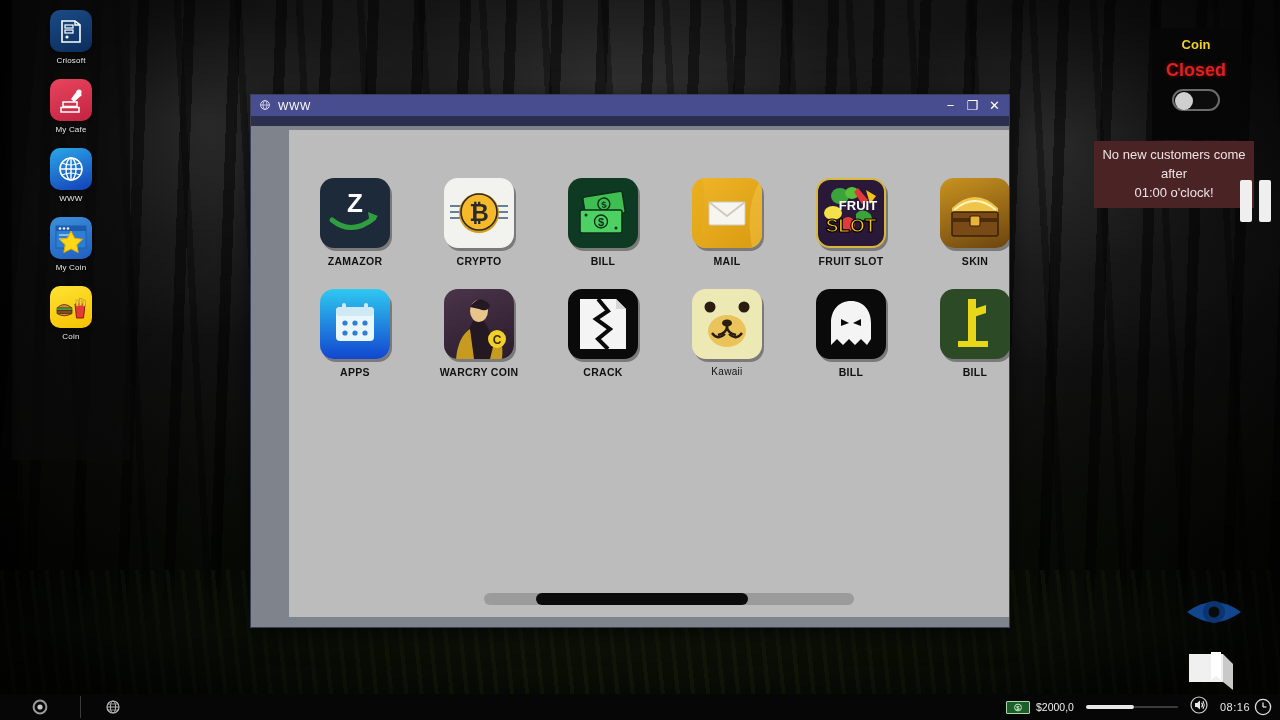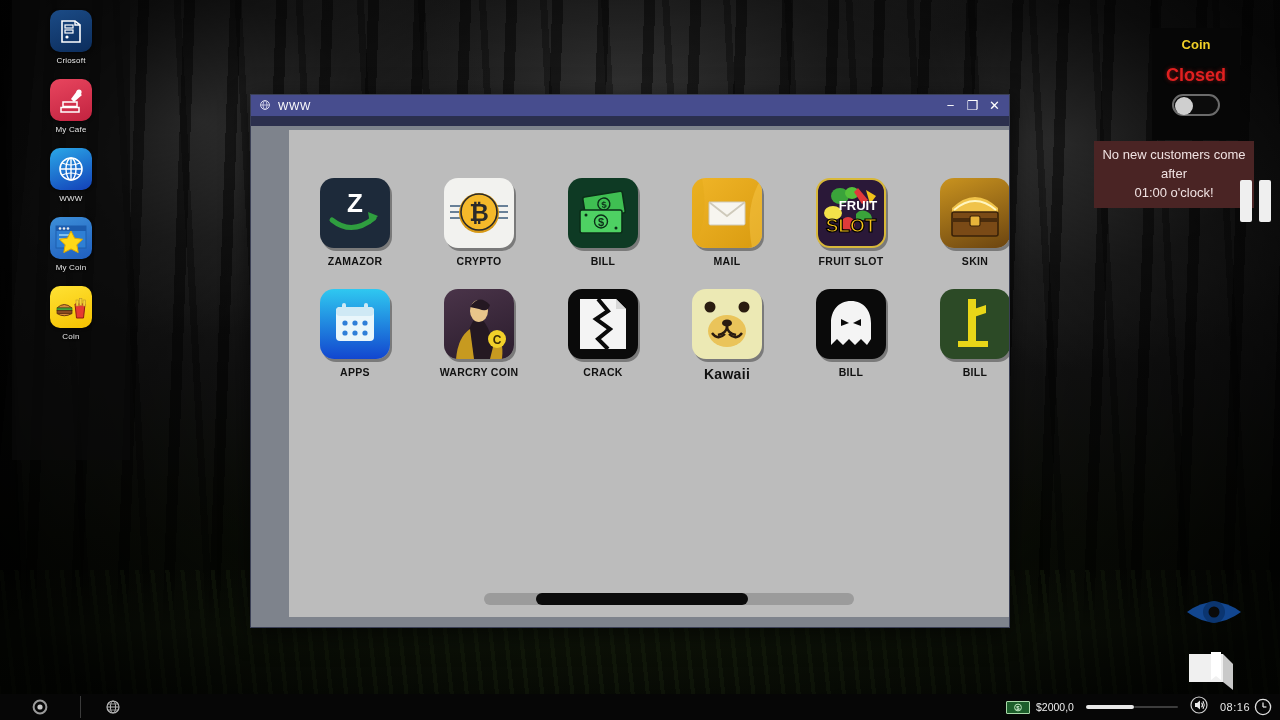--- a/index.html
+++ b/index.html
@@ -123,21 +123,21 @@
     width: 70px; height: 70px; border-radius: 14px;
     position: relative; overflow: hidden;
     box-shadow: 2px 3px 0 rgba(0,0,0,.35);
     display: flex; align-items: center; justify-content: center;
   }
   .app-label {
     margin-top: 7px;
     font-size: 10.5px; font-weight: bold; color: #111;
     letter-spacing: .3px; white-space: nowrap;
   }
-  .app-label.thin { font-weight: bold; font-size: 14px; }
+  .app-label.thin { font-weight: normal; font-size: 10px; }
 
   
   .a-zamazor { background: #1d2a3a; }
   .a-crypto  { background: #f2f2ef; }
   .a-bill    { background: #0e3a24; }
   .a-mail    { background: linear-gradient(135deg,#f0b528,#d99b10); }
   .a-fruit   { background: #2a1838; border: 2px solid #d8b83a; }
   .a-skin    { background: linear-gradient(160deg,#c9931f,#6b4410); }
   .a-apps    { background: linear-gradient(180deg,#2fc8f0,#1246cf); }
   .a-warcry  { background: linear-gradient(160deg,#4a3449,#2a1c2c); }
@@ -157,21 +157,21 @@
 
   
   #cafe-panel {
     position: absolute; left: 1152px; top: 28px;
     width: 88px; height: 112px;
     background: #060606;
     display: flex; flex-direction: column; align-items: center;
     padding-top: 9px;
   }
   #cafe-title { font-size: 13px; color: #f2d028; font-weight: bold; }
-  #cafe-status { font-size: 18px; color: #e02020; font-weight: bold; margin-top: 13px; text-shadow: 0 0 4px rgba(224,32,32,.5); }
+  #cafe-status { font-size: 18px; color: #e02020; font-weight: bold; margin-top: 8px; text-shadow: 0 0 4px rgba(224,32,32,.5); }
   #cafe-toggle {
     margin-top: 8px;
     width: 48px; height: 22px; border-radius: 11px;
     border: 2px solid #6b6b6b; background: #0c0c0c;
     position: relative; cursor: pointer;
   }
   #cafe-toggle-knob {
     position: absolute; left: 1px; top: 1px;
     width: 18px; height: 18px; border-radius: 50%;
     background: #cfcfcf;

